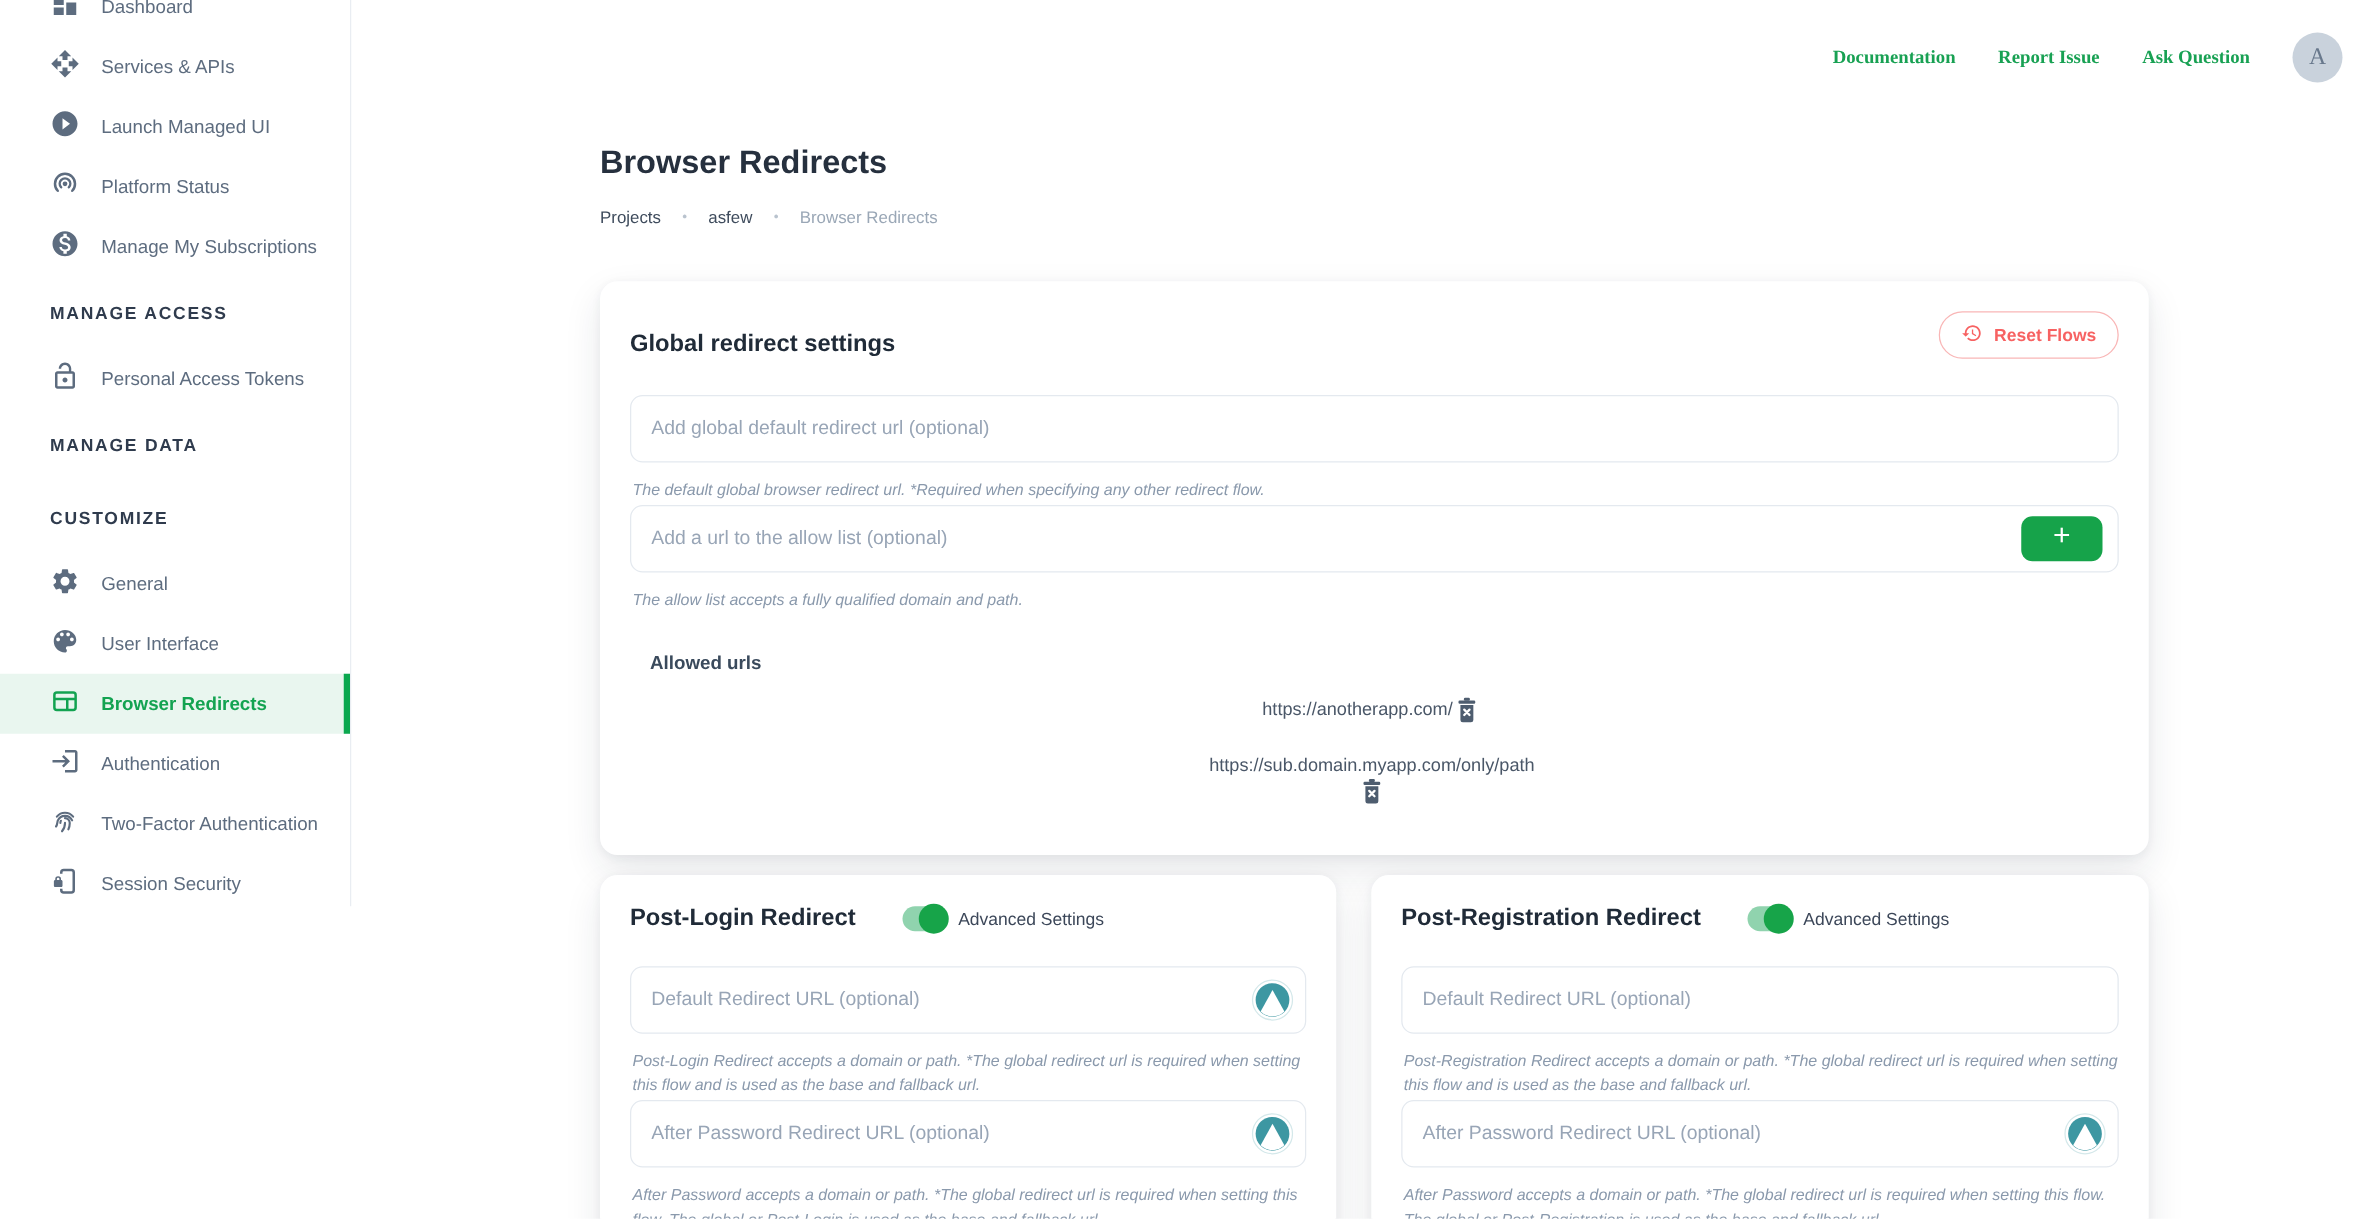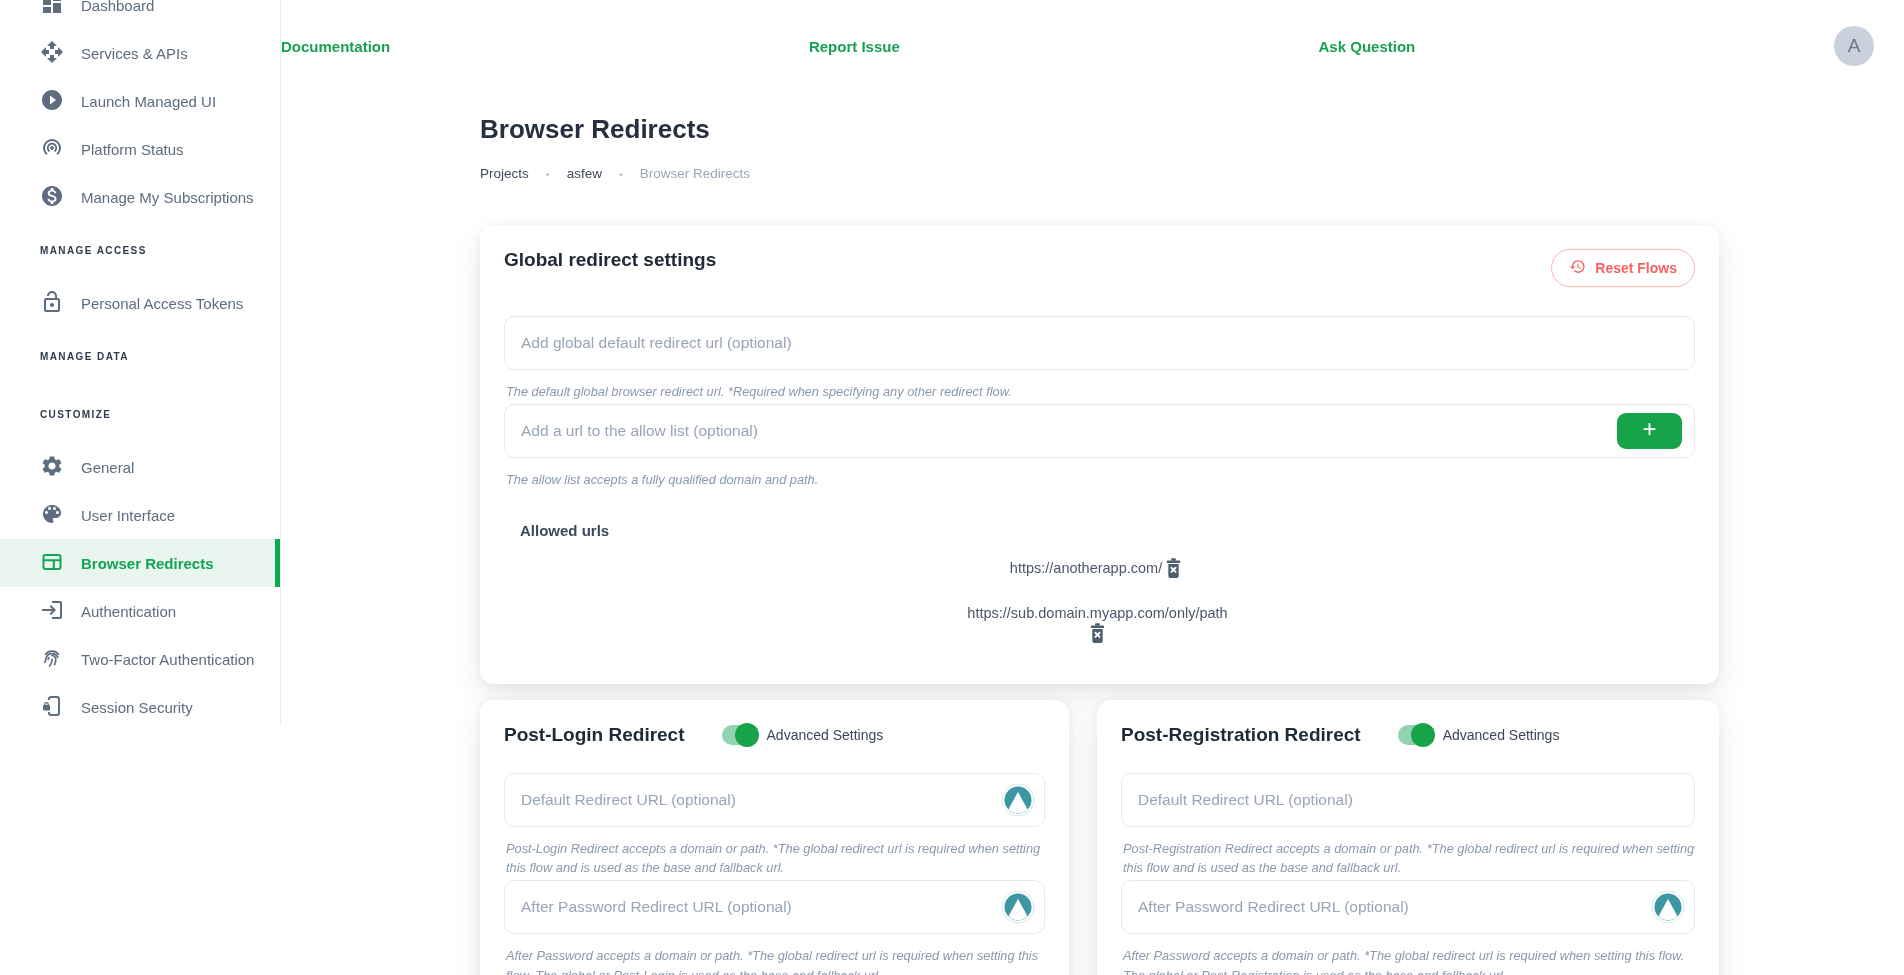--- a/index.html
+++ b/index.html
@@ -19,46 +19,46 @@
     display: flex; align-items: center; height: 48px; padding-left: 40px; gap: 17px;
     font-size: 15px; color: #5d6c7f; cursor: pointer; white-space: nowrap; position: relative;
   }
   .side-item svg { width: 24px; height: 24px; flex: none; }
   .side-item.active { background: #e9f6ef; color: #13a351; font-weight: bold; }
   .side-item.active::after {
     content: ""; position: absolute; right: 0; top: 0; bottom: 0; width: 5px; background: #0ba84f;
   }
   .side-header {
     height: 58px; display: flex; align-items: center; padding-left: 40px;
-    font-size: 10px; font-weight: bold; letter-spacing: 1.4px; color: #2f3b4d;
+    font-size: 14px; font-weight: bold; letter-spacing: 1.4px; color: #2f3b4d;
   }
   
   .main { margin-left: 281px; height: 975px; }
   .top-links {
-    display: flex; align-items: center; justify-content: space-between; gap: 48px;
-    padding: 25px 30px 0 0; height: 67px;
+    display: flex; align-items: center; justify-content: flex-end; gap: 34px;
+    padding: 25px 30px 0 0; height: 67px; font-family: Liberation Serif, serif;
   }
   .top-links a { color: #18a153; font-weight: bold; font-size: 15px; text-decoration: none; cursor: pointer; }
   .avatar {
     width: 40px; height: 40px; border-radius: 50%; background: #c9d2dc; color: #68788c;
     display: flex; align-items: center; justify-content: center; font-size: 19px; cursor: pointer;
   }
   .content { margin-left: 199px; width: 1239px; }
   h1.page-title { margin-top: 47px; font-size: 26px; font-weight: bold; color: #26303e; }
   .breadcrumb { margin-top: 21px; display: flex; align-items: center; gap: 17px; font-size: 13.5px; color: #3e4b5c; }
   .breadcrumb .crumb { cursor: pointer; }
   .breadcrumb .muted { color: #9aa7b6; }
   .breadcrumb .dot { color: #b9c3ce; font-size: 11px; }
   
   .card {
     background: #fff; border-radius: 14px;
     box-shadow: 0 12px 30px rgba(33,44,62,.10), 0 2px 8px rgba(33,44,62,.06);
   }
   .card-global { margin-top: 44px; padding: 24px 24px 38px; }
-  .card-head { display: flex; justify-content: space-between; align-items: flex-start; gap: 40px; }
+  .card-head { display: flex; justify-content: space-between; align-items: flex-end; gap: 40px; }
   .card-title { font-size: 19px; font-weight: bold; color: #202b38; }
   .reset-btn {
     display: inline-flex; align-items: center; gap: 9px; padding: 8px 17px;
     border: 1px solid #f9b6b6; border-radius: 999px; background: #fff;
     color: #f76262; font-weight: bold; font-size: 14px; cursor: pointer; font-family: inherit;
   }
   .reset-btn svg { width: 17px; height: 17px; }
   .text-input {
     width: 100%; height: 54px; border: 1px solid #e4e9ef; border-radius: 10px;
     padding: 14px 16px; font-size: 15.5px; color: #33415a; background: #fff; outline: none;

